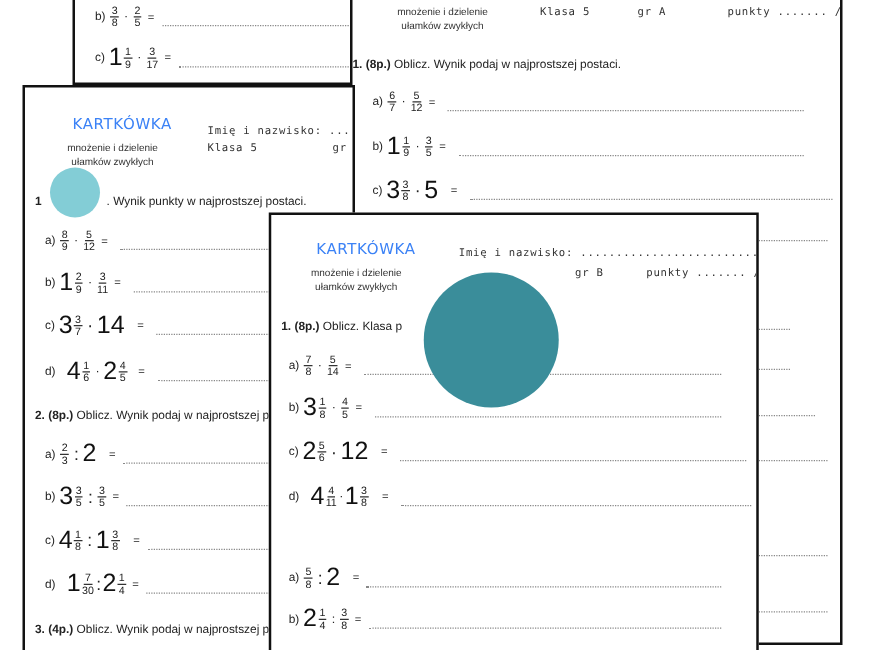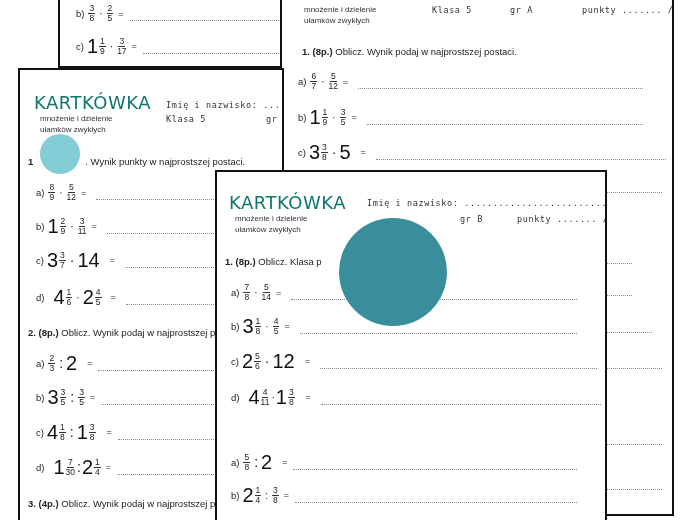--- a/index.html
+++ b/index.html
@@ -1,20 +1,20 @@
 <!DOCTYPE html>
 <html><head>
 <meta charset="utf-8">
 <style>
   html,body{margin:0;padding:0;}
   body{width:700px;height:520px;position:relative;overflow:hidden;background:#ffffff;font-family:"Liberation Sans",sans-serif;color:#111;}
   .sheet{position:absolute;background:#fff;border:2px solid #111;box-sizing:border-box;overflow:hidden;}
   .abs{position:absolute;white-space:nowrap;}
-  .title{font-family:"DejaVu Sans",sans-serif;font-size:18px;letter-spacing:0.5px;color:#0f766e;}
-  .sub{font-size:8px;color:#333;text-align:left;line-height:11px;}
+  .title{font-family:"DejaVu Sans",sans-serif;font-size:12px;letter-spacing:0.5px;color:#3b82f6;margin-left:24px;}
+  .sub{font-size:8px;color:#333;text-align:center;line-height:11px;}
   .meta{font-family:"DejaVu Sans Mono",monospace;font-size:8.5px;color:#333;letter-spacing:0.6px;}
   .task{font-size:9.5px;color:#222;}
   .task b{font-weight:bold;}
   .row{display:flex;align-items:center;font-size:9px;color:#222;}
   .lbl{margin-right:3px;font-size:9.5px;}
   .big{font-size:20px;line-height:20px;color:#111;}
   .frac{display:inline-flex;flex-direction:column;align-items:center;font-size:8.5px;line-height:9px;margin:0 1px;vertical-align:middle;}
   .frac span:first-child{border-bottom:1px solid #333;padding:0 1px;}
   .op{margin:0 3px;font-size:10px;}
   .bigop{margin:0 3px;font-size:14px;}
@@ -58,21 +58,21 @@
 </div>
 
 <div class="sheet" style="left:280px;top:-4px;width:394px;height:520px;">
   <div class="abs sub" style="left:22px;top:6px;width:100px;">
     <div>mnożenie i dzielenie</div>
       <div>ułamków zwykłych</div>
   </div>
   <div class="abs meta" style="left:150px;top:7px;">Klasa 5</div>
   <div class="abs meta" style="left:228px;top:7px;">gr A</div>
   <div class="abs meta" style="left:300px;top:7px;">punkty ....... /20</div>
-  <div class="abs task" style="left:20px;top:48px;"><b>1. (8p.)</b><span> Oblicz. Wynik podaj w najprostszej postaci.</span></div>
+  <div class="abs task" style="left:0;top:48px;"><b>1. (8p.)</b><span> Oblicz. Wynik podaj w najprostszej postaci.</span></div>
   <div class="row abs" style="left:16px;top:74px;width:345px;">
     <span class="lbl">a)</span>
     <span class="frac">
         <span>6</span>
         <span>7</span>
       </span>
     <span class="op">·</span>
     <span class="frac">
         <span>5</span>
         <span>12</span>

